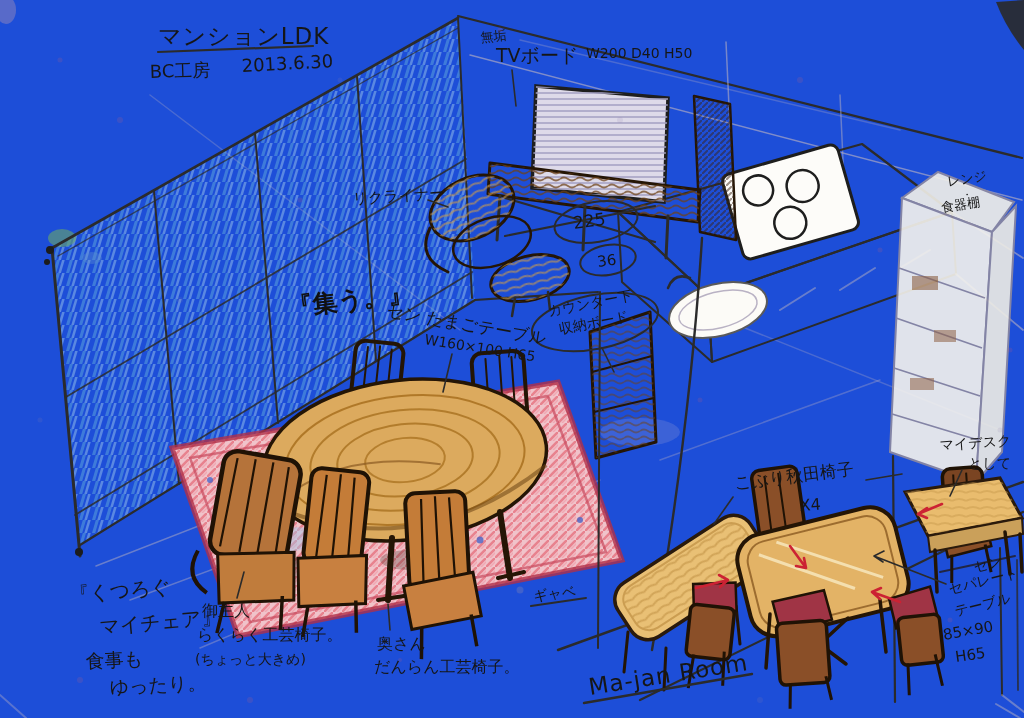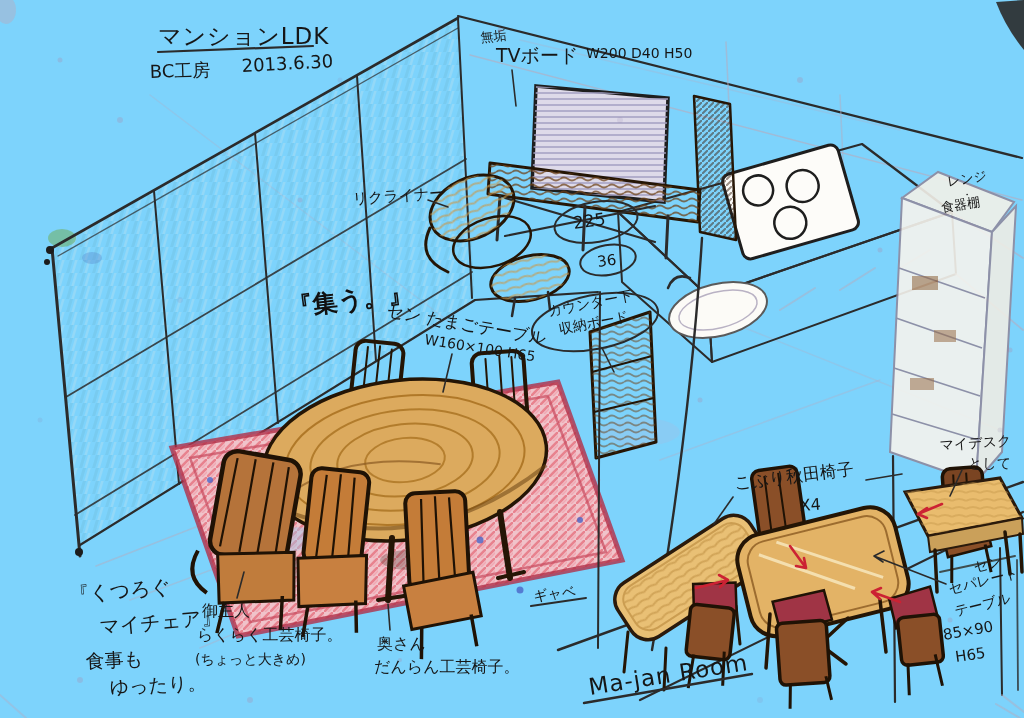--- a/index.html
+++ b/index.html
@@ -1,16 +1,16 @@
 <!DOCTYPE html>
 <html><head>
 <meta charset="utf-8">
 <style>
   html,body{margin:0;padding:0;background:#e8e4dc;}
-  .canvas{position:relative;width:1024px;height:718px;background:#7dd3fc;overflow:hidden;}
+  .canvas{position:relative;width:1024px;height:718px;background:#1d4ed8;overflow:hidden;}
   svg{position:absolute;left:0;top:0;}
   .s-ink{stroke:#2b2b2b;fill:none;stroke-linecap:round;stroke-linejoin:round;}
   .s-dark{stroke:#241505;fill:none;stroke-linecap:round;stroke-linejoin:round;}
   .s-pencil{stroke:#b4adc2;fill:none;stroke-linecap:round;}
   .s-red{stroke:#cc2233;fill:none;stroke-linecap:round;}
   .hw{font-family:"DejaVu Sans",sans-serif;fill:#161616;}
   .hwb{font-family:"DejaVu Sans",sans-serif;fill:#111;font-weight:bold;}
 </style>
 </head>
 <body>

